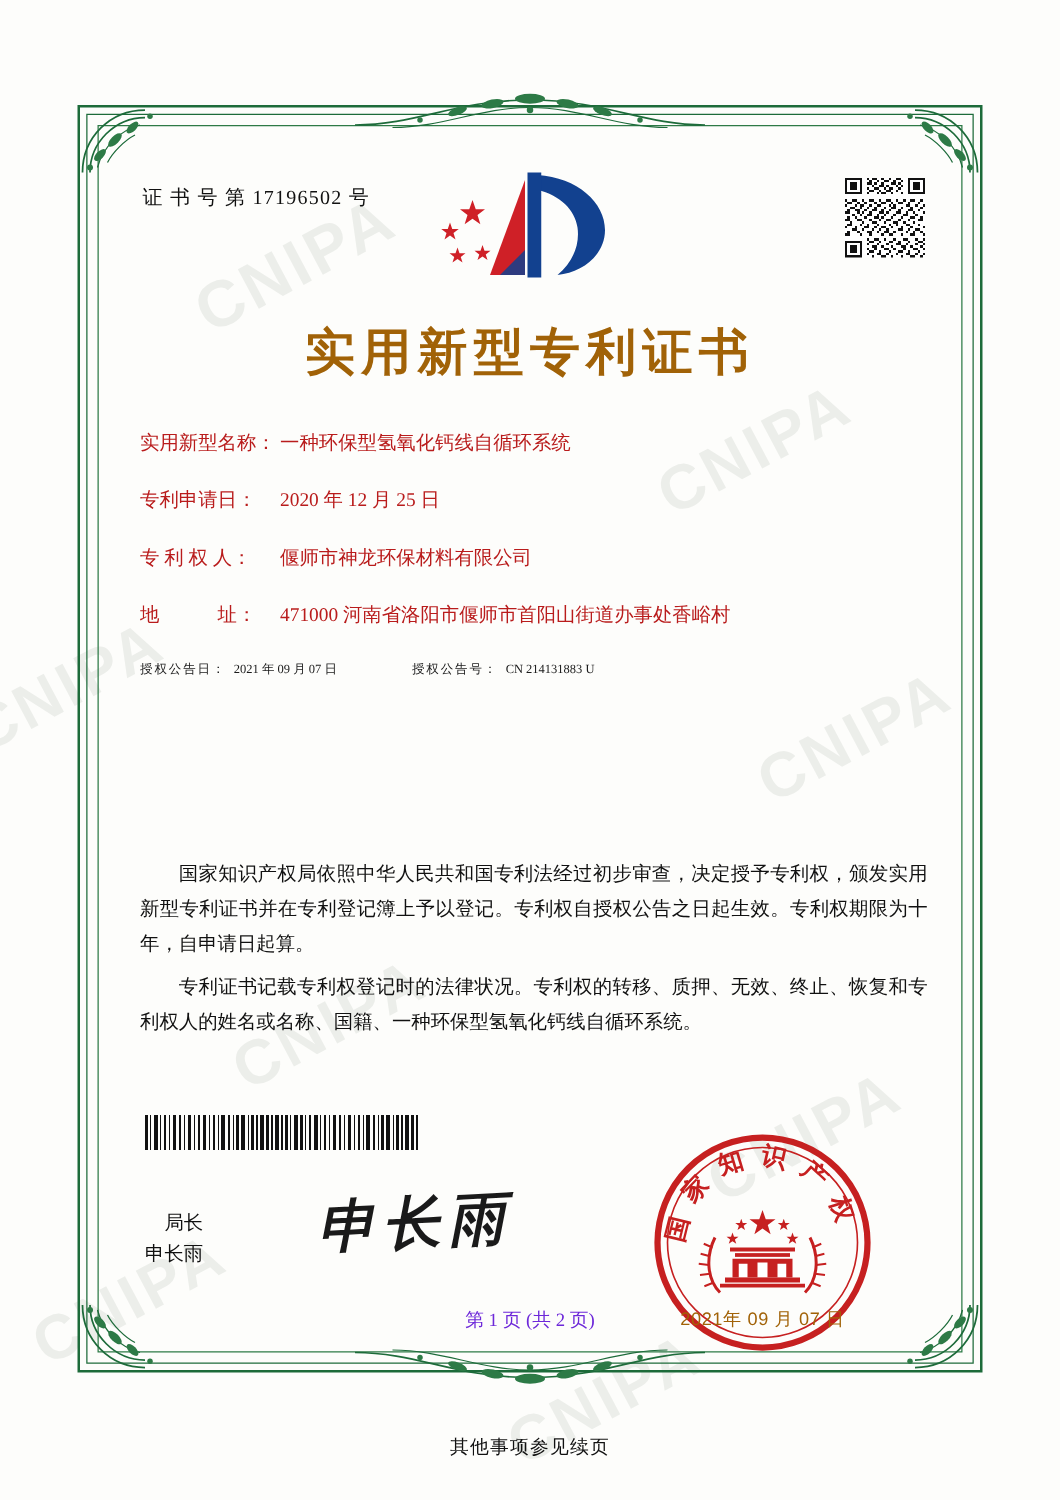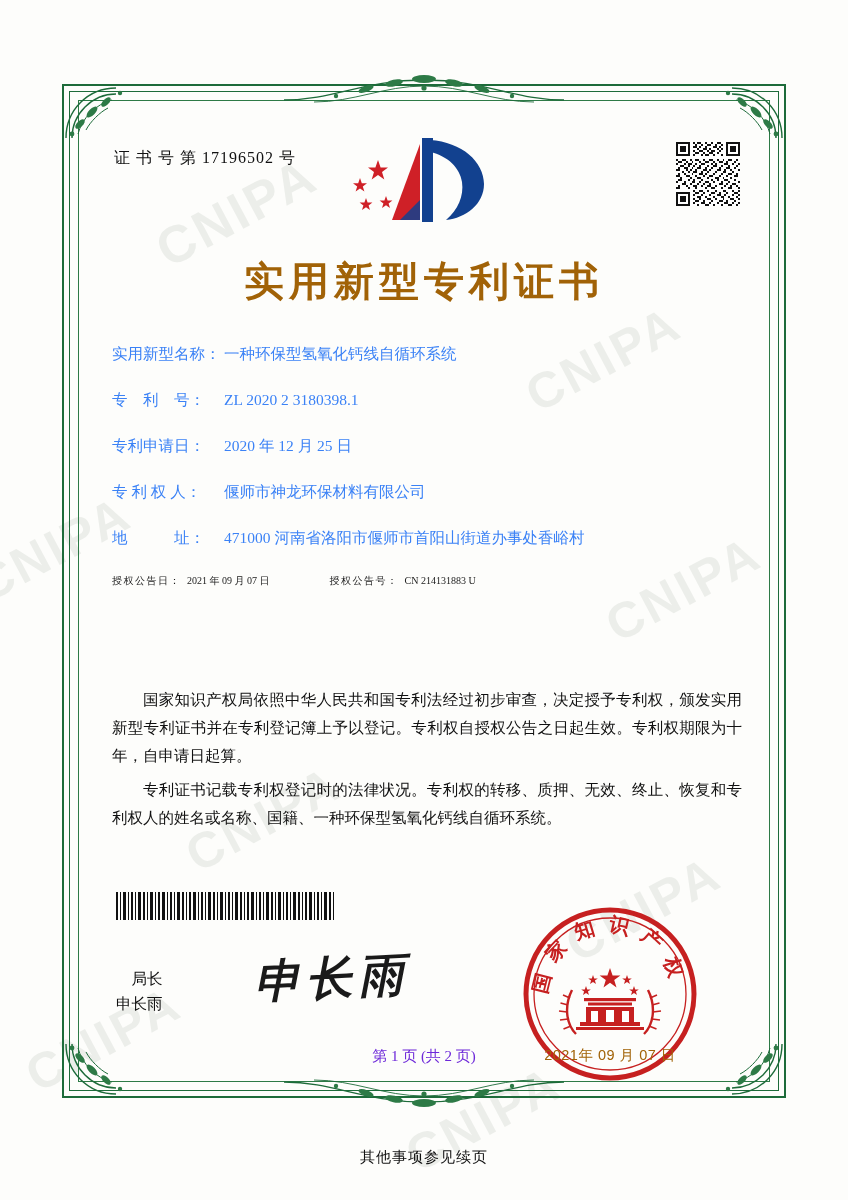--- a/index.html
+++ b/index.html
@@ -140,21 +140,21 @@
     position: absolute;
     left: 48px;
     top: 258px;
     width: 620px;
   }
   .field-row {
     display: flex;
     align-items: baseline;
     margin-bottom: 25px;
     font-size: 15.5px;
-    color: #3b82f6;
+    color: #b91c1c;
   }
   .field-label {
     width: 112px;
     flex: 0 0 112px;
     letter-spacing: 0px;
     white-space: nowrap;
   }
   .field-value {
     flex: 1;
     white-space: nowrap;
@@ -637,24 +637,20 @@
     </div>
 
     <div class="main-title">实用新型专利证书</div>
 
     <div class="fields">
       <div class="field-row">
         <div class="field-label">实用新型名称：</div>
         <div class="field-value">一种环保型氢氧化钙线自循环系统</div>
       </div>
       <div class="field-row">
-        <div class="field-label">专　利　号：</div>
-        <div class="field-value">ZL 2020 2 3180398.1</div>
-      </div>
-      <div class="field-row">
         <div class="field-label">专利申请日：</div>
         <div class="field-value">2020 年 12 月 25 日</div>
       </div>
       <div class="field-row">
         <div class="field-label">专 利 权 人：</div>
         <div class="field-value">偃师市神龙环保材料有限公司</div>
       </div>
       <div class="field-row">
         <div class="field-label">地　　　址：</div>
         <div class="field-value">471000 河南省洛阳市偃师市首阳山街道办事处香峪村</div>

